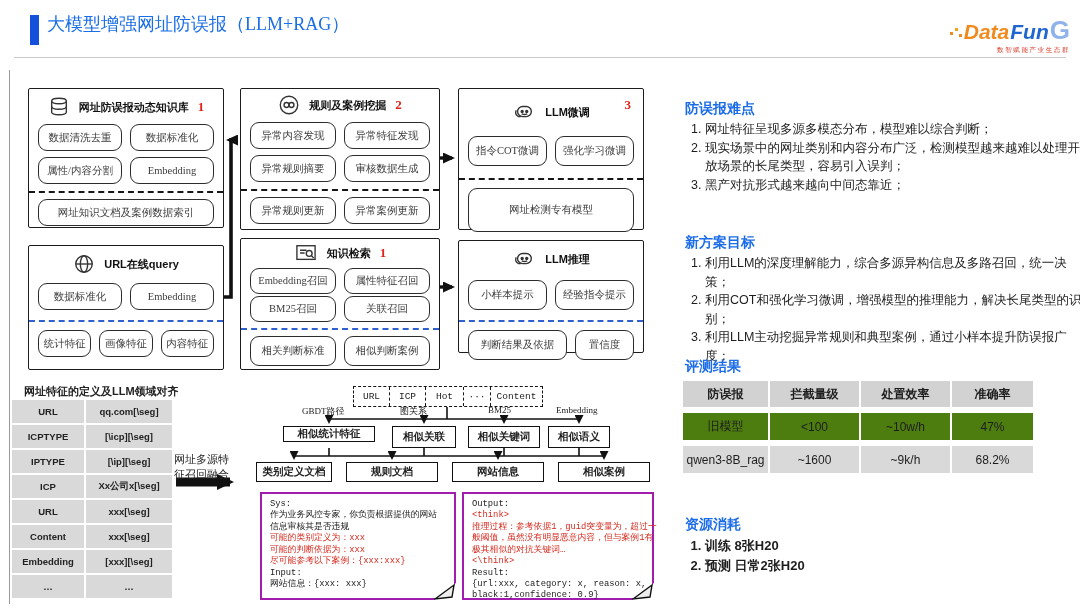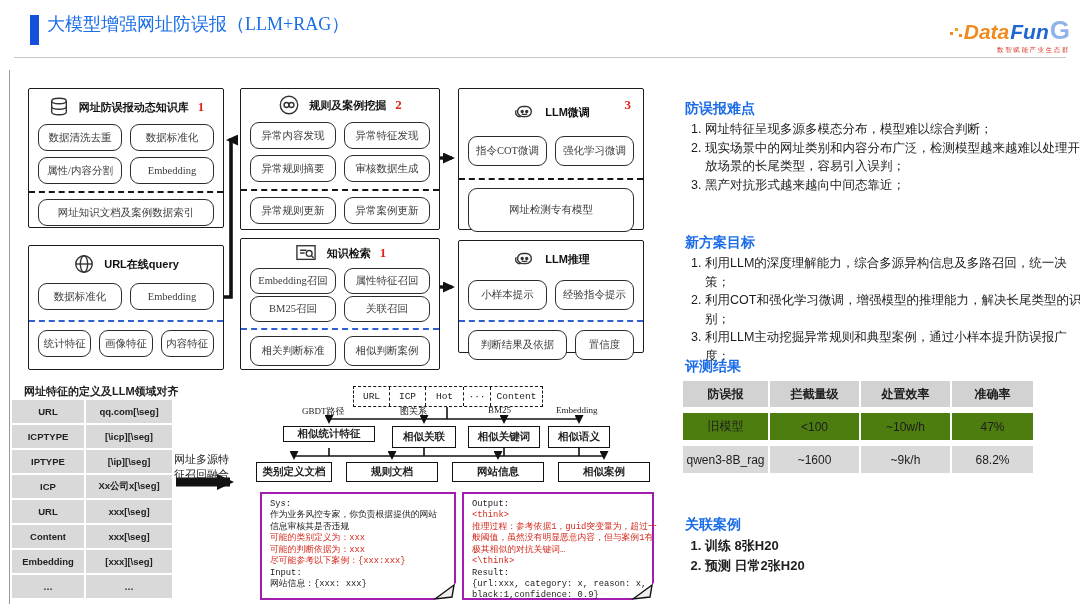--- a/index.html
+++ b/index.html
@@ -414,19 +414,19 @@
       <div class="ecell c3">47%</div>
     </div>
     <div class="erow r2">
       <div class="ecell c0">qwen3-8B_rag</div>
       <div class="ecell c1">~1600</div>
       <div class="ecell c2">~9k/h</div>
       <div class="ecell c3">68.2%</div>
     </div>
   </div>
 
-  <div class="rp-title" style="left:685px;top:516px;">关联案例</div>
+  <div class="rp-title" style="left:685px;top:516px;">资源消耗</div>
   <ol class="rp-list bold" style="left:685px;top:536px;">
     <li>训练 8张H20</li>
     <li>预测 日常2张H20</li>
   </ol>
 
 </div>
 
 </body></html>

